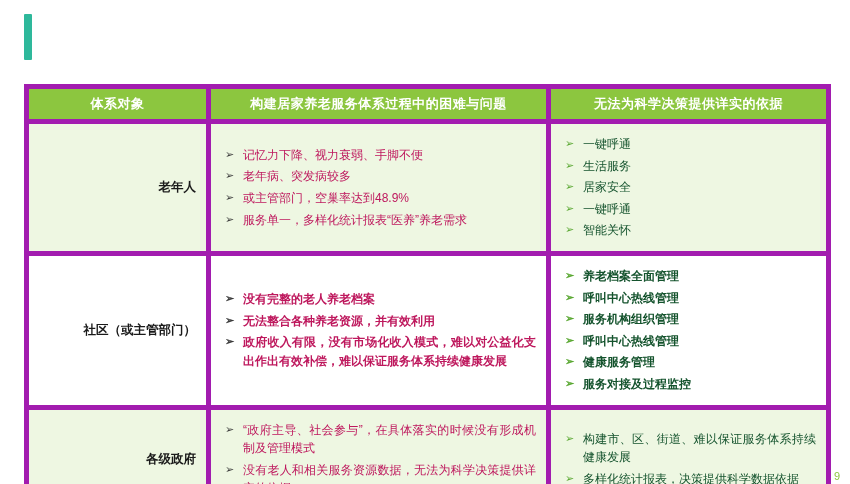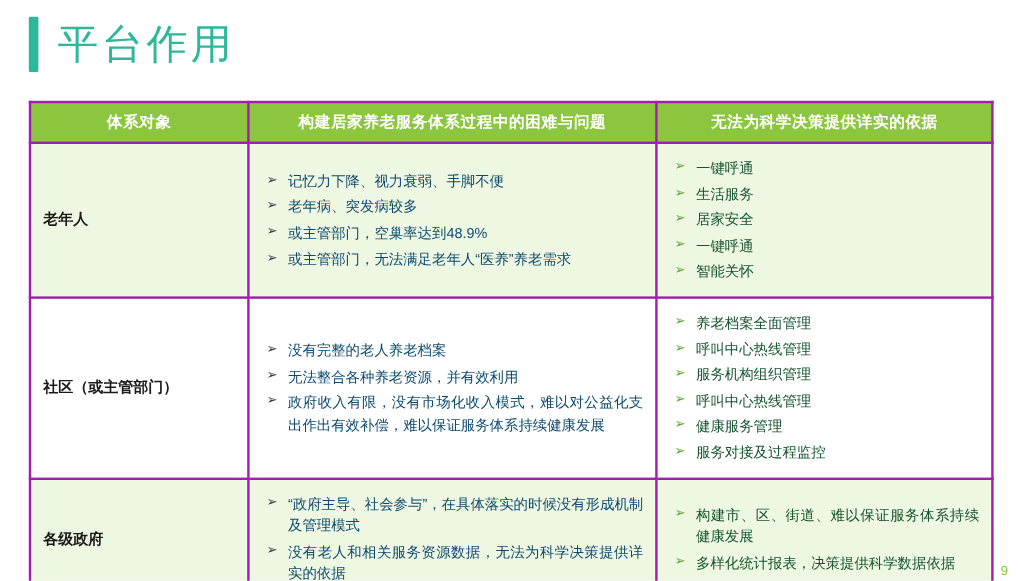--- a/index.html
+++ b/index.html
@@ -45,62 +45,62 @@
   
   .table {
     position: absolute;
     left: 24px;
     top: 84px;
     width: 802px;
     border-collapse: collapse;
     table-layout: fixed;
   }
   .table td, .table th {
-    border: 2px solid #a21caf;
+    border: 5px solid #a21caf;
     vertical-align: middle;
     padding: 6px 8px;
     box-sizing: border-box;
   }
   thead th {
     background: #8cc63f;
     color: #ffffff;
     font-size: 13px;
     font-weight: bold;
     text-align: center;
     height: 34px;
     letter-spacing: 0.5px;
     padding: 4px 6px;
   }
   col.c1 { width: 182px; }
   col.c2 { width: 340px; }
   col.c3 { width: 280px; }
 
   tbody tr.row-a td { background: #eef7e2; }
-  tbody tr.row-b td { background: #ffffff; }
+  tbody tr.row-b td { background: #ffffff; font-weight: bold; }
 
   td.obj {
-    text-align: left;
+    text-align: right;
     font-size: 12.5px;
     font-weight: bold;
     color: #1a1a1a;
     line-height: 1.65;
     padding: 8px 10px;
   }
   td.cell-list {
     padding: 8px 10px 8px 14px;
   }
   ul.bullets {
     list-style: none;
     margin: 0;
     padding: 0;
   }
   ul.bullets li {
     position: relative;
     font-size: 12px;
-    color: #0c4a6e;
+    color: #be185d;
     line-height: 1.55;
     padding-left: 18px;
     margin: 3px 0;
     text-align: justify;
   }
   ul.bullets.arrow-hollow li::before {
     content: "\27A2";
     position: absolute;
     left: 0;
     top: 0;
@@ -127,21 +127,20 @@
     color: #8cc63f;
   }
 </style>
 </head>
 <body>
 
 <div class="slide">
 
   <div class="title-wrap">
     <div class="title-bar"></div>
-    <div class="title-text">平台作用</div>
   </div>
 
   <table class="table">
     <colgroup>
       <col class="c1">
       <col class="c2">
       <col class="c3">
     </colgroup>
     <thead>
       <tr>
@@ -151,21 +150,21 @@
       </tr>
     </thead>
     <tbody>
       <tr class="row-a">
         <td class="obj">老年人</td>
         <td class="cell-list">
           <ul class="bullets arrow-hollow">
             <li>记忆力下降、视力衰弱、手脚不便</li>
             <li>老年病、突发病较多</li>
             <li>或主管部门，空巢率达到48.9%</li>
-            <li>或主管部门，无法满足老年人“医养”养老需求</li>
+            <li>服务单一，多样化统计报表“医养”养老需求</li>
           </ul>
         </td>
         <td class="cell-list">
           <ul class="bullets arrow-green">
             <li>一键呼通</li>
             <li>生活服务</li>
             <li>居家安全</li>
             <li>一键呼通</li>
             <li>智能关怀</li>
           </ul>

